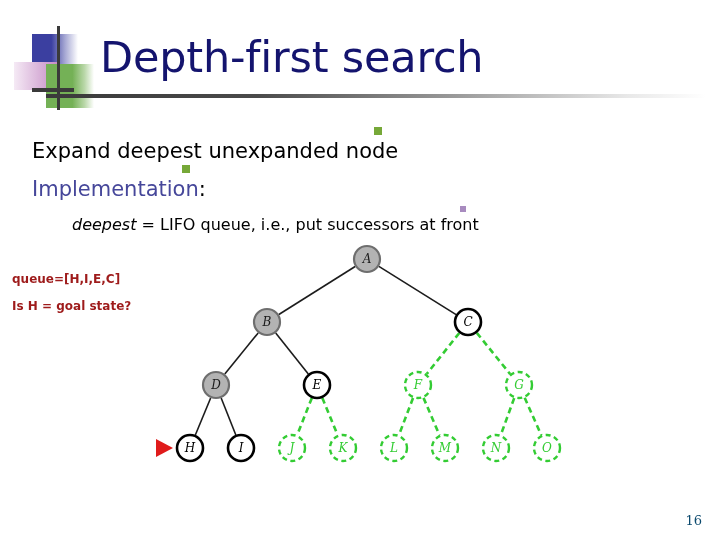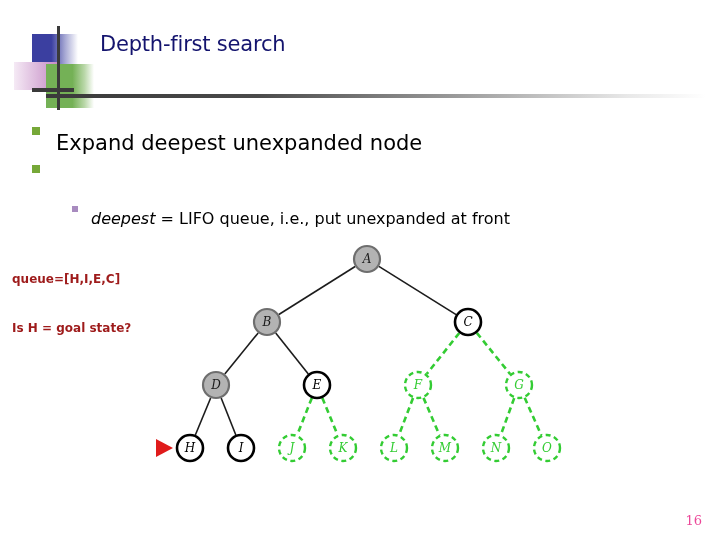--- a/index.html
+++ b/index.html
@@ -63,41 +63,42 @@
     width: 42px;
     height: 4px;
     background: #3a3a3a;
   }
 
   
   #page-title {
     position: absolute;
     left: 100px;
     top: 32px;
-    font-size: 21px;
+    font-size: 43px;
     color: #14146e;
     font-family: "DejaVu Sans", sans-serif;
     letter-spacing: -0.2px;
     white-space: nowrap;
   }
 
   #title-rule {
     position: absolute;
     left: 46px;
     top: 94px;
     width: 660px;
     height: 4px;
     background: linear-gradient(to right, #3a3a3a 0%, #4a4a4a 32%, #9a9a9a 62%, #e8e8e8 88%, #ffffff 100%);
   }
 
   
   .bullet-row {
     position: absolute;
     display: flex;
-    align-items: flex-start;
+    align-items: flex-end;
+    flex-direction: column;
   }
   .bullet-sq {
     width: 8px;
     height: 8px;
     flex: 0 0 8px;
     background: #76a838;
     margin-right: 16px;
     position: relative;
     top: -4px;
   }
@@ -133,39 +134,39 @@
   
   .annot {
     position: absolute;
     color: #9e1b1b;
     font-size: 12px;
     font-weight: bold;
     white-space: nowrap;
     font-family: "DejaVu Sans", sans-serif;
   }
   #annot-queue { left: 12px; top: 272px; }
-  #annot-goal  { left: 12px; top: 321px; }
+  #annot-goal  { left: 12px; top: 299px; }
 
   
   #tree-figure {
     position: absolute;
     left: 0px;
     top: 0px;
     width: 720px;
     height: 540px;
     pointer-events: none;
   }
 
   
   #page-number {
     position: absolute;
     right: 18px;
     bottom: 12px;
     font-size: 13px;
-    color: #ec4899;
+    color: #0c4a6e;
     font-family: "DejaVu Serif", serif;
   }
 </style>
 </head>
 <body>
 
 <div id="title-decoration">
   <div class="deco-blue"></div>
   <div class="deco-pink"></div>
   <div class="deco-green"></div>
@@ -176,25 +177,26 @@
 <div id="page-title">Depth-first search</div>
 <div id="title-rule"></div>
 
 <div class="bullet-row" id="bullet-1">
   <span class="bullet-sq"></span>
   <span class="bullet-text">Expand deepest unexpanded node</span>
 </div>
 
 <div class="bullet-row" id="bullet-2">
   <span class="bullet-sq"></span>
+  <span class="bullet-text"><span class="impl-word">Implementation</span><span class="impl-colon">:</span></span>
 </div>
 
 <div class="bullet-row" id="bullet-3">
   <span class="bullet-sq sub"></span>
-  <span class="sub-text"><span class="ital">deepest</span><span> = LIFO queue, i.e., put unexpanded at front</span></span>
+  <span class="sub-text"><span class="ital">deepest</span><span> = LIFO queue, i.e., put successors at front</span></span>
 </div>
 
 <div class="annot" id="annot-queue">queue=[H,I,E,C]</div>
 <div class="annot" id="annot-goal">Is H = goal state?</div>
 
 <svg id="tree-figure" viewBox="0 0 720 540" width="720" height="540" xmlns="http://www.w3.org/2000/svg">
   <g id="tree-edges">
       <line x1="355.15471874745504" y1="266.46252718910335" x2="278.84528125254496" y2="314.53747281089665" stroke="#1c1c1c" stroke-width="1.6" stroke-linecap="butt"></line>
       <line x1="378.8785788352257" y1="266.4094105605863" x2="456.1214211647743" y2="314.5905894394137" stroke="#1c1c1c" stroke-width="1.6" stroke-linecap="butt"></line>
       <line x1="258.1912247986485" y1="332.8814281899048" x2="224.8087752013515" y2="374.1185718100952" stroke="#1c1c1c" stroke-width="1.6" stroke-linecap="butt"></line>

